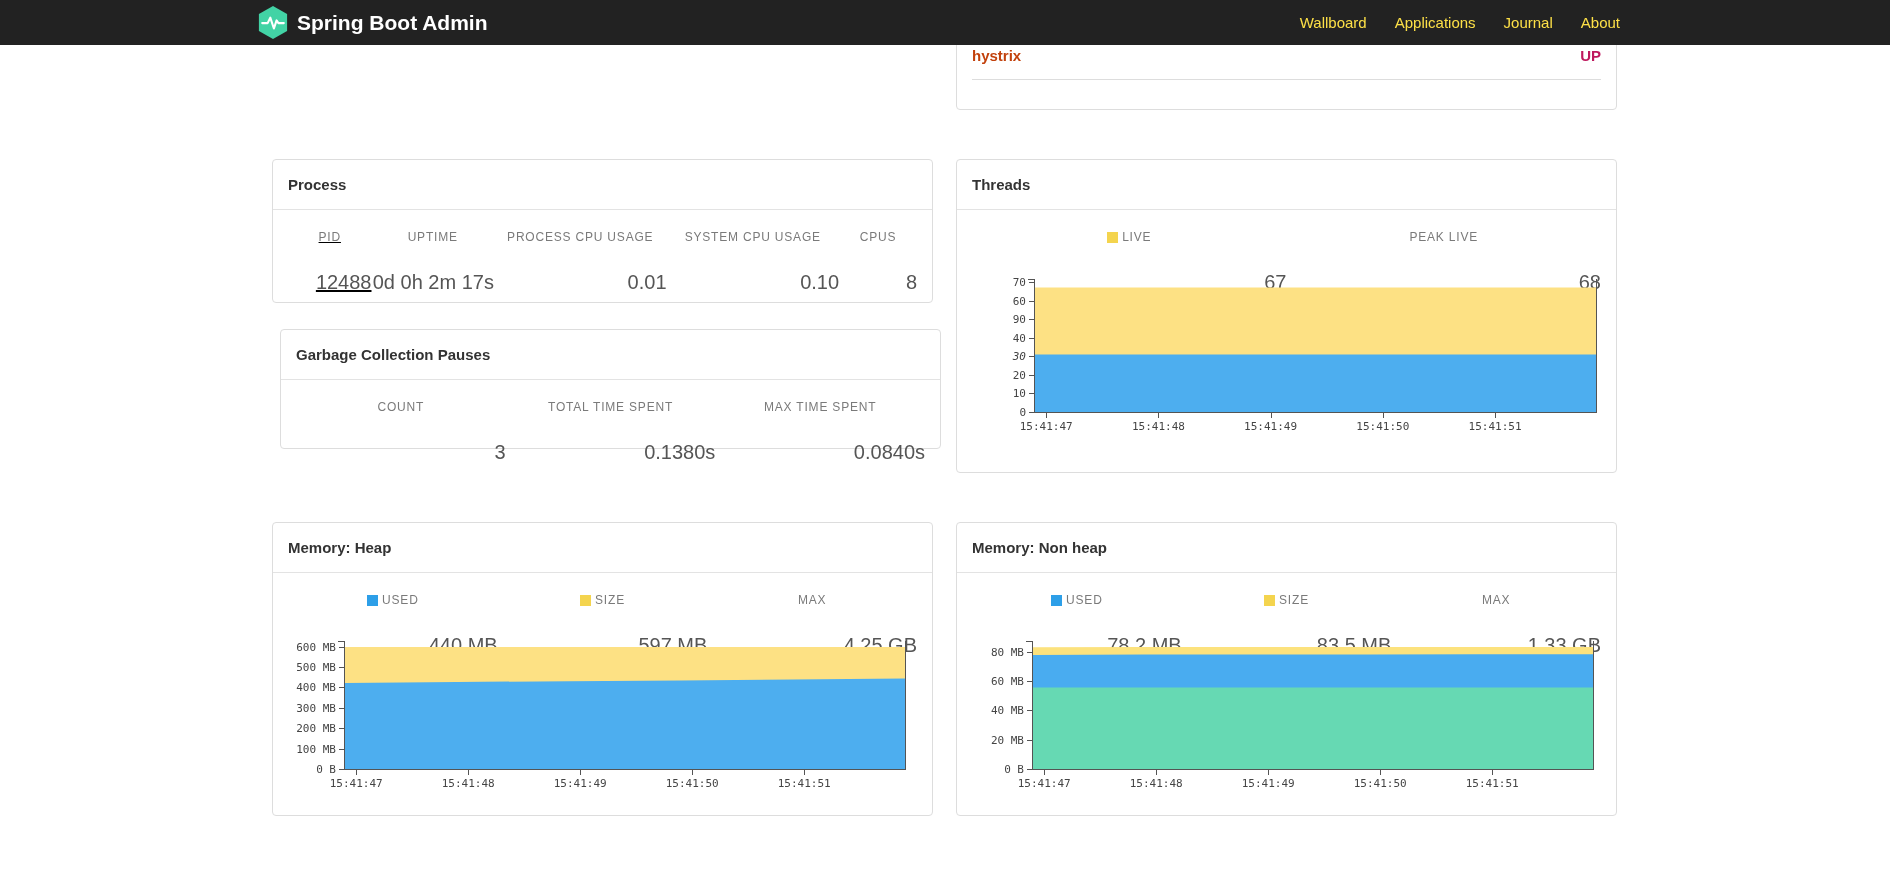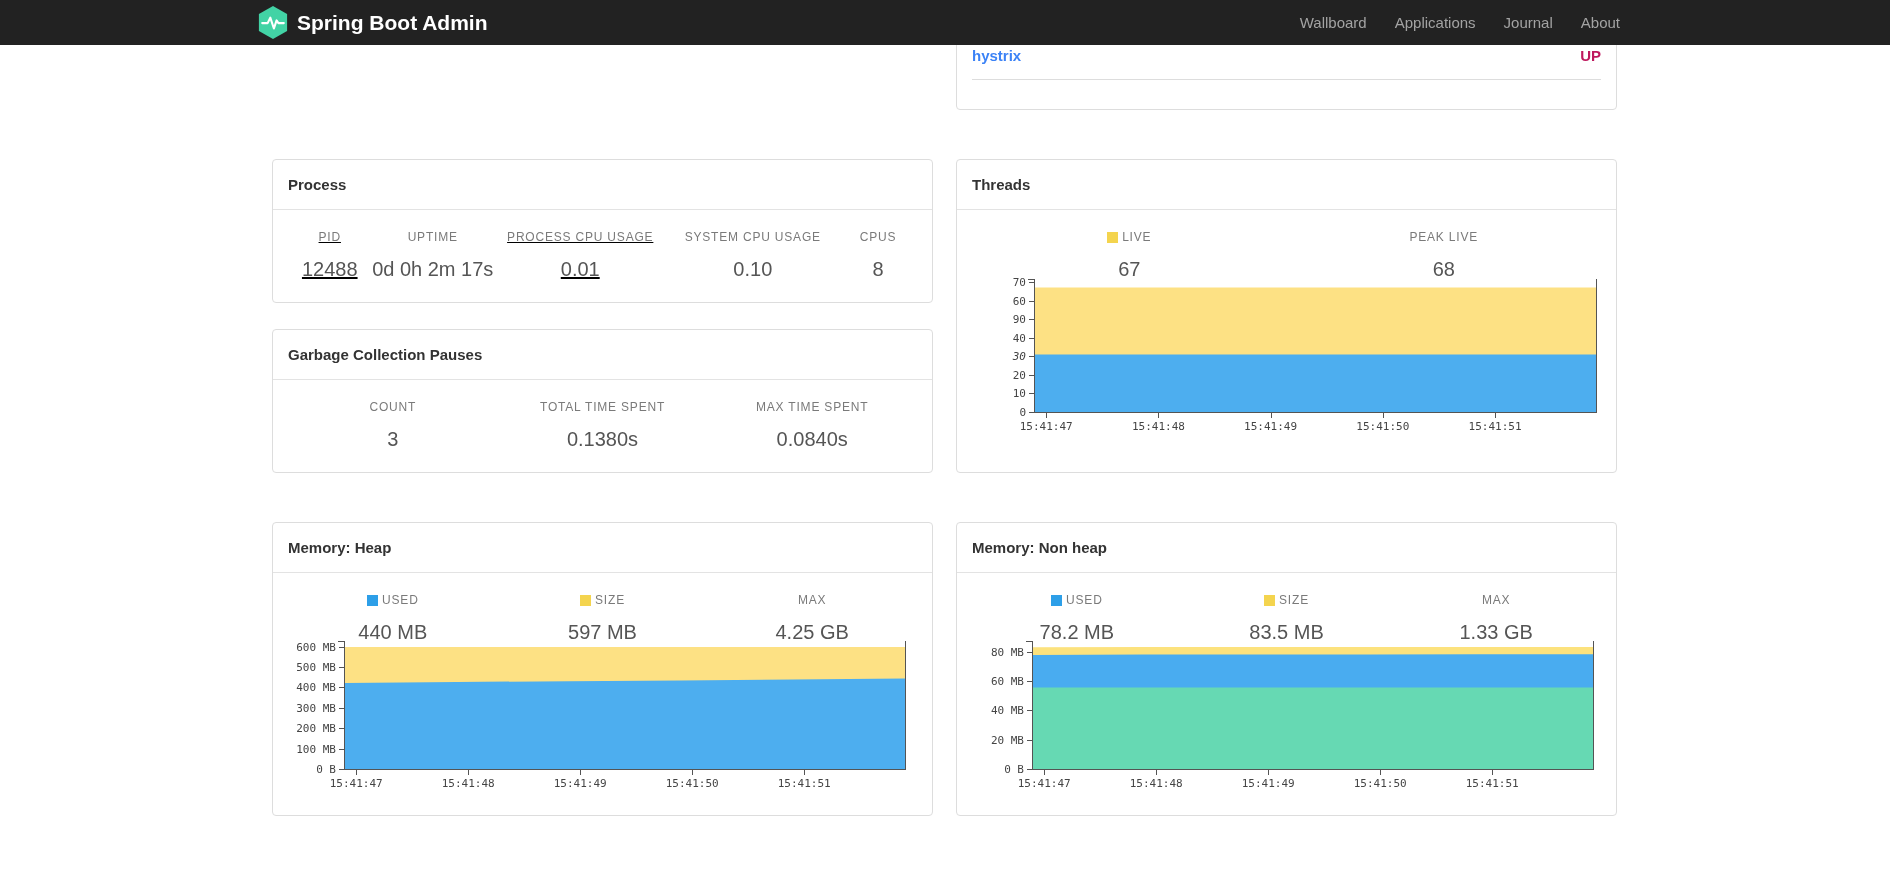--- a/index.html
+++ b/index.html
@@ -5,51 +5,51 @@
   html,body{margin:0;padding:0;background:#fff;}
   #page{position:relative;width:1890px;height:892px;overflow:hidden;background:#ffffff;
         font-family:"Liberation Sans",sans-serif;}
 
   
   #navbar{position:absolute;top:0;left:0;width:100%;height:45px;background:#222222;z-index:50;}
   #brand{position:absolute;left:258px;top:0;height:45px;display:flex;align-items:center;gap:9px;
          color:#ffffff;font-size:21px;font-weight:bold;text-decoration:none;cursor:pointer;}
   #brand svg{display:block;}
   #nav-links{position:absolute;right:270px;top:0;height:45px;display:flex;align-items:center;}
-  .nav-link{color:#a3a3a3;font-size:15px;padding:0 14px;line-height:45px;cursor:pointer;text-decoration:none;}
+  .nav-link{color:#fde047;font-size:15px;padding:0 14px;line-height:45px;cursor:pointer;text-decoration:none;}
   .nav-link:last-child{padding-right:0;}
 
   
   .panel{position:absolute;background:#fff;border:1px solid #ddd;border-radius:4px;box-sizing:border-box;}
   .panel-heading{height:50px;box-sizing:border-box;padding:16px 15px 8px 15px;border-bottom:1px solid #e3e3e3;
                  font-size:15px;font-weight:bold;color:#333;}
   #panel-hystrix {left:956px;top:-35px;width:661px;height:145px;}
   #panel-process {left:272px;top:159px;width:661px;height:144px;}
   #panel-threads {left:956px;top:159px;width:661px;height:314px;}
-  #panel-gc      {left:272px;top:329px;width:661px;height:144px;}
+  #panel-gc      {left:280px;top:329px;width:661px;height:120px;}
   #panel-heap    {left:272px;top:522px;width:661px;height:294px;}
   #panel-nonheap {left:956px;top:522px;width:661px;height:294px;}
 
   
   .app-row{position:absolute;top:65px;left:0;right:0;height:48px;margin:0 15px;
            border-bottom:1px solid #ddd;display:flex;align-items:center;justify-content:space-between;}
-  .app-name{font-size:15px;font-weight:bold;color:#3b82f6;}
+  .app-name{font-size:15px;font-weight:bold;color:#c2410c;}
   .app-status{font-size:15px;font-weight:bold;}
 
   
   .metrics{position:absolute;top:70px;left:15px;right:15px;display:flex;}
   .metric{flex:1;text-align:center;}
   #panel-process .metric:nth-child(1){flex:.75;text-decoration:underline;}
   #panel-process .metric:nth-child(2){flex:1.1;}
-  #panel-process .metric:nth-child(3){flex:1.55;text-decoration:underline;}
+  #panel-process .metric:nth-child(3){flex:1.55;}
   #panel-process .metric:nth-child(4){flex:1.55;}
   #panel-process .metric:nth-child(5){flex:.7;}
   .metric-label{font-size:12px;color:#7a7a7a;letter-spacing:.8px;display:flex;align-items:center;justify-content:center;gap:4px;}
   .legend-square{width:11px;height:11px;display:inline-block;flex:none;}
-  .metric-value{margin-top:14px;font-size:20px;color:#555;}
+  .metric-value{margin-top:27px;font-size:20px;color:#555;text-align:right;}
 
   
   .plot{position:absolute;box-sizing:content-box;
         border-left:1px solid #545454;border-right:1px solid #545454;border-bottom:1px solid #545454;}
   .plot::before{content:"";position:absolute;top:0;left:-7px;width:7px;height:0;border-top:1px solid #545454;}
   #panel-threads .plot{left:77px;top:119px;width:561px;height:133px;}
   #panel-heap    .plot{left:71px;top:118px;width:560px;height:128px;}
   #panel-nonheap .plot{left:75px;top:118px;width:560px;height:128px;}
   .plot svg{position:absolute;left:0;top:0;}
   .ytick-mark{position:absolute;left:-6px;width:5px;height:0;border-top:1px solid #545454;}

